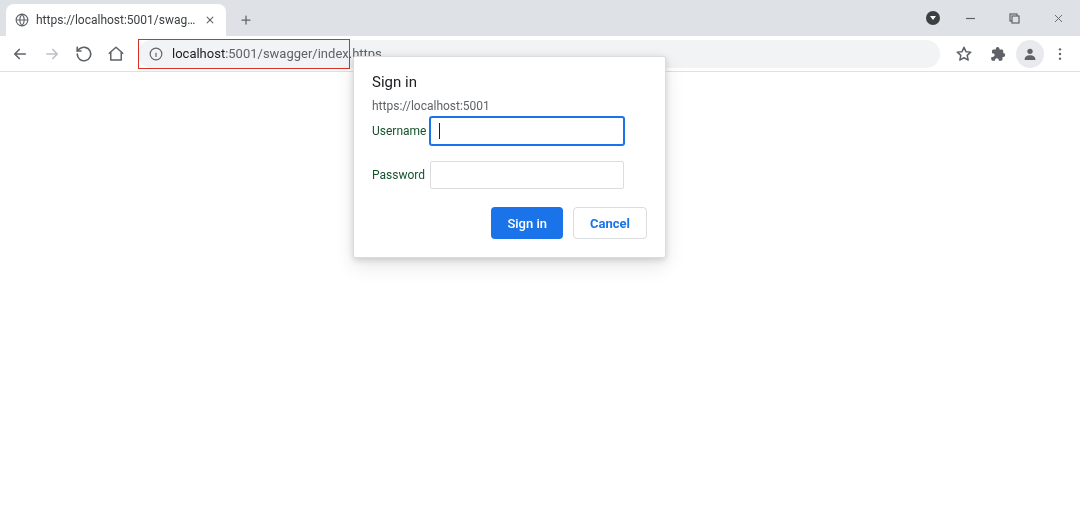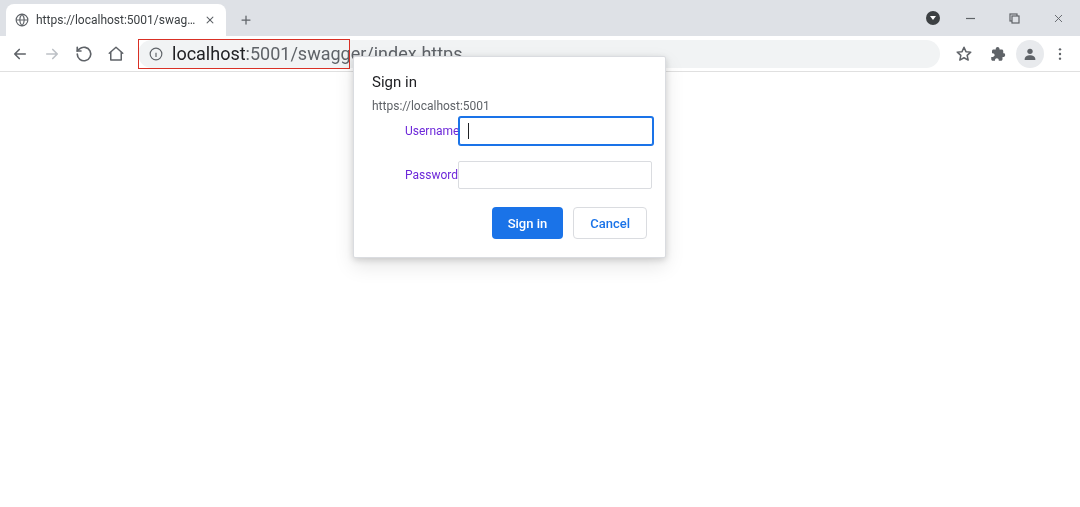--- a/index.html
+++ b/index.html
@@ -99,21 +99,21 @@
     .addr-highlight {
       position: absolute;
       left: 0px; top: -1px;
       height: 30px;
       width: 212px;
       border: 1px solid #d93025;
       pointer-events:none;
     }
     .info-icon-wrap { width:16px; display:flex; align-items:center; justify-content:center; margin-right:8px; color:#5f6368;}
     .url-text {
-      font-size: 18px;
+      font-size: 13px;
       color:#5f6368;
       display:flex;
       align-items:center;
       white-space:nowrap;
     }
     .url-host { color:#202124; }
     .toolbar-right { display:flex; align-items:center; gap:2px; }
     .toolbar-right .nav-btn { width:32px; }
     .avatar-pill { width:28px; height:28px; border-radius:50%; background:#e8eaed; display:flex; align-items:center; justify-content:center; color:#5f6368;}
     .menu-dots { width:28px; height:28px; display:flex; align-items:center; justify-content:center; color:#5f6368;}
@@ -124,21 +124,21 @@
       width: 313px;
       background:#fff;
       border: 1px solid #dadce0;
       border-radius: 2px;
       box-shadow: 0 2px 6px rgba(0,0,0,0.15), 0 8px 20px rgba(0,0,0,0.1);
       padding: 16px 18px 18px 18px;
     }
     .dialog-title { font-size: 15px; color:#202124; margin-bottom: 8px; }
     .dialog-origin { font-size: 12px; color:#5f6368; margin-bottom: 4px;}
     .field-row { display:flex; align-items:center; margin-bottom: 16px; }
-    .field-label { width: 58px; font-size:12px; color:#6d28d9;margin-left:33px; }
+    .field-label { width: 58px; font-size:12px; color:#14532d; }
     .field-input {
       flex:1;
       height: 28px;
       border: 1px solid #dadce0;
       border-radius: 2px;
       padding: 0 8px;
       font-size: 13px;
       outline: none;
     }
     .field-input.focus {
@@ -153,21 +153,21 @@
     .btn {
       height: 32px;
       padding: 0 16px;
       border-radius: 4px;
       font-size: 13px;
       font-weight: 500;
       display:flex; align-items:center; justify-content:center;
       cursor:pointer;
     }
     .btn-primary { background:#1a73e8; color:#fff; }
-    .btn-secondary { background:#fff; border:1px solid #dadce0; color:#1a73e8; }
+    .btn-secondary { background:#fff; border:1px solid #dadce0; color:#1a73e8;font-weight:bold; }
     .input-wrap { position:relative; flex:1; }
   </style>
 </head>
 <body>
 
 <div class="tab-strip">
   <div class="tab">
     <span class="tab-favicon">
       <svg width="14" height="14" viewBox="0 0 24 24" fill="none" stroke="#5f6368" stroke-width="2">
           <circle cx="12" cy="12" r="10"></circle>

